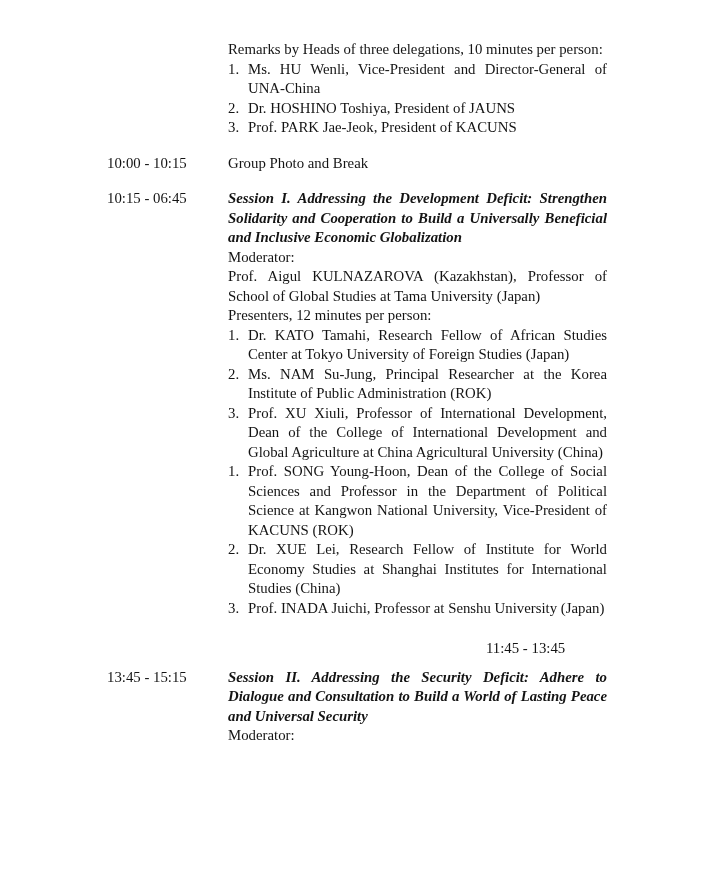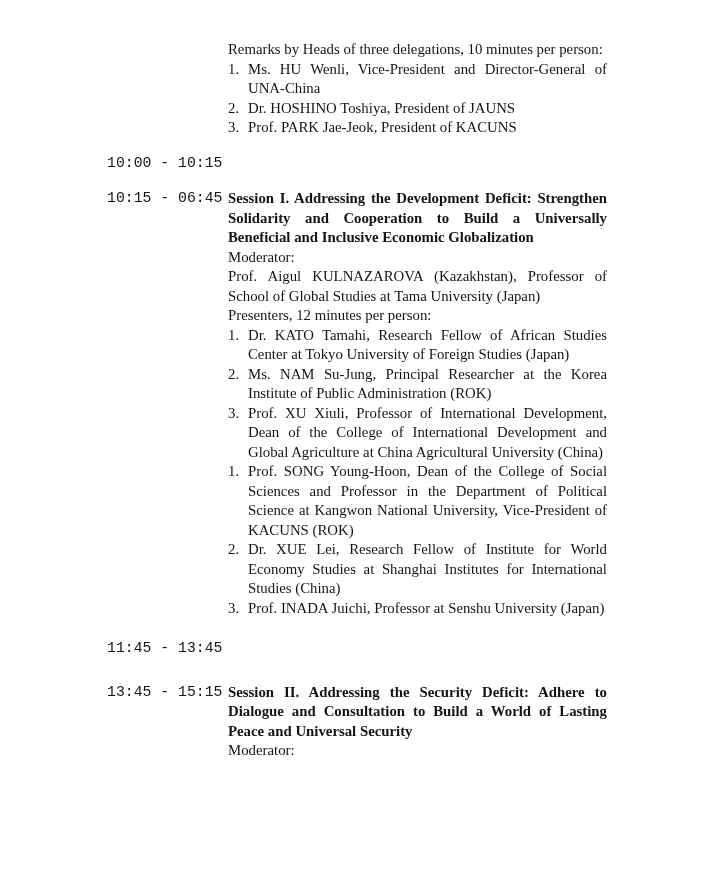--- a/index.html
+++ b/index.html
@@ -16,52 +16,52 @@
     padding: 40px 103px 0 107px;
     font-family: "Liberation Serif", "DejaVu Serif", serif;
     font-size: 14.8px;
     line-height: 19.5px;
     color: #141414;
     overflow: hidden;
   }
   .row {
     display: flex;
     align-items: flex-start;
+    justify-content: flex-end;
   }
   .time-cell {
     width: 121px;
     flex-shrink: 0;
     white-space: nowrap;
-    font-family: Liberation Mono, monospace;
   }
   .content-cell {
     width: 379px;
     flex-shrink: 0;
   }
   p {
     margin: 0;
     padding: 0;
   }
   .just { text-align: justify; }
-  .bold { font-weight: bold; }
+  .bold { font-weight: bold; font-style: italic; }
   .item {
     display: flex;
   }
   .item .num {
     width: 20px;
     flex-shrink: 0;
   }
   .item .txt {
     flex: 1;
     text-align: justify;
   }
   .mt16 { margin-top: 16px; }
   .mt21 { margin-top: 21px; }
   .mt12 { }
-  .mt10 { margin-top: 24px; }
+  .mt10 { margin-top: 9px; }
 </style>
 </head>
 <body>
 
 <div class="page">
 
   <div class="row">
     <div class="time-cell"></div>
     <div class="content-cell">
       <p class="just">Remarks by Heads of three delegations, 10 minutes per person:</p>
@@ -75,20 +75,23 @@
       </div>
       <div class="item">
         <span class="num">3.</span>
         <span class="txt">Prof. PARK Jae-Jeok, President of KACUNS</span>
       </div>
     </div>
   </div>
 
   <div class="row mt16">
     <div class="time-cell">10:00 - 10:15</div>
+    <div class="content-cell">
+      <p>Group Photo and Break</p>
+    </div>
   </div>
 
   <div class="row mt16">
     <div class="time-cell">10:15 - 06:45</div>
     <div class="content-cell">
       <p class="just bold">Session I. Addressing the Development Deficit: Strengthen Solidarity and Cooperation to Build a Universally Beneficial and Inclusive Economic Globalization</p>
       <p>Moderator:</p>
       <p class="just">Prof. Aigul KULNAZAROVA (Kazakhstan), Professor of School of Global Studies at Tama University (Japan)</p>
 
       <p class="mt12">Presenters, 12 minutes per person:</p>

